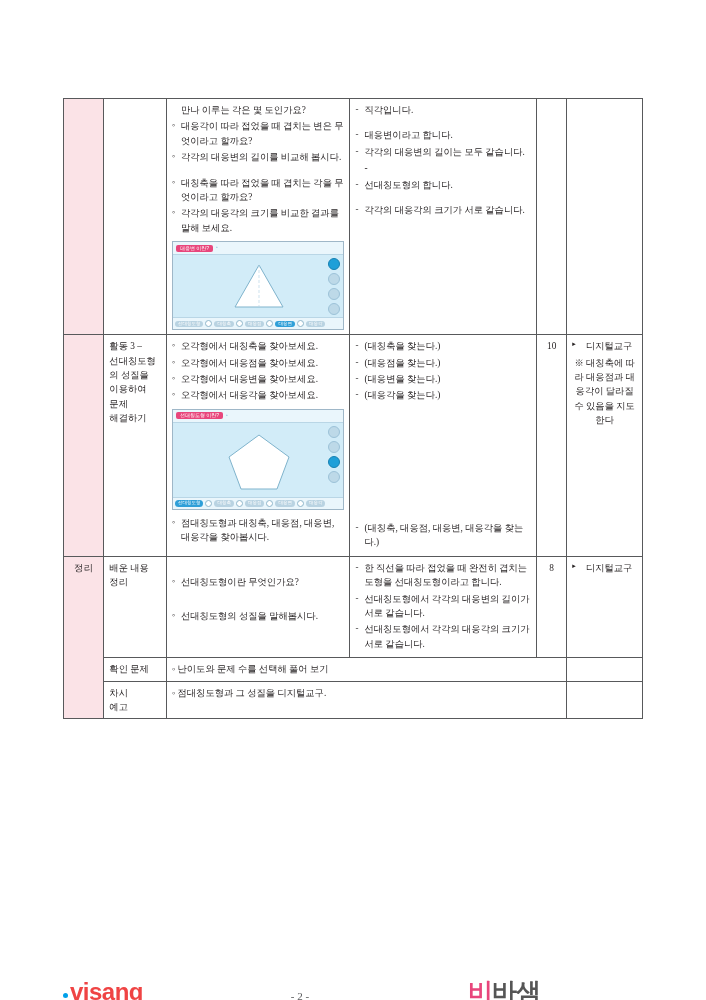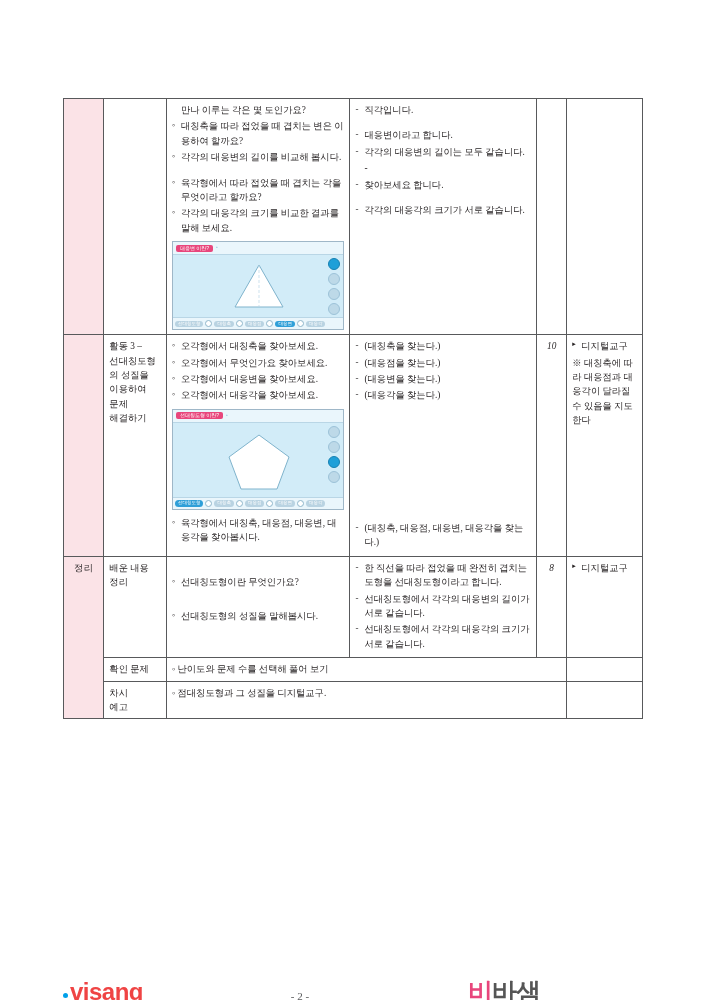--- a/index.html
+++ b/index.html
@@ -46,26 +46,26 @@
   .activity-cell{
     text-align:left;
     vertical-align:middle;
     font-size:9px;
     line-height:1.5;
   }
   .time-cell{
     text-align:center;
     vertical-align:middle;
     font-size:9.5px;
-    font-style:italic;
   }
   .note-cell{
     font-size:9px;
     line-height:1.6;
     padding-left:6px;
+    text-align:center;
   }
   ul.plain{
     list-style:none;
     margin:0;padding:0;
   }
   ul.plain li{
     position:relative;
     padding-left:9px;
     margin-bottom:2px;
   }
@@ -210,24 +210,24 @@
         <col class="col-note">
     </colgroup>
 
     <tbody>
         <tr>
       <td class="stage-cell"></td>
       <td class="activity-cell"></td>
       <td>
         <ul class="plain">
           <li class="none">만나 이루는 각은 몇 도인가요?</li>
-          <li class="circ">대칭축을 따라 접었을 때 겹치는 변은 이용하여 할까요?</li>
+          <li class="circ">대응각이 따라 접었을 때 겹치는 변은 무엇이라고 할까요?</li>
           <li class="circ">각각의 대응변의 길이를 비교해 봅시다.</li>
           <li class="blankline none"></li>
-          <li class="circ">육각형에서 따라 접었을 때 겹치는 각을 무엇이라고 할까요?</li>
+          <li class="circ">대칭축을 따라 접었을 때 겹치는 각을 무엇이라고 할까요?</li>
           <li class="circ">각각의 대응각의 크기를 비교한 결과를 말해 보세요.</li>
         </ul>
         <div class="applet">
           <div class="topbar">
             <span class="chip">대응변 이란?</span>
             <span class="toptext">◦</span>
           </div>
           <div class="stage">
             <svg width="172" height="62" viewBox="0 0 172 62">
               <polygon points="86,10 110,52 62,52" fill="#ffffff" stroke="#7fb3cc" stroke-width="1"></polygon>
@@ -253,21 +253,21 @@
           </div>
         </div>
       </td>
       <td>
         <ul class="plain">
           <li class="dash">직각입니다.</li>
           <li class="blankline none"></li>
           <li class="dash">대응변이라고 합니다.</li>
           <li class="dash">각각의 대응변의 길이는 모두 같습니다.</li>
           <li class="none">-</li>
-          <li class="dash">찾아보세요 합니다.</li>
+          <li class="dash">선대칭도형의 합니다.</li>
           <li class="blankline none"></li>
           <li class="dash">각각의 대응각의 크기가 서로 같습니다.</li>
         </ul>
       </td>
       <td class="time-cell"></td>
       <td class="note-cell"></td>
     </tr>
 
     <tr>
       <td class="stage-cell"></td>
@@ -275,21 +275,21 @@
         <span style="white-space:pre-line">활동 3 –
 선대칭도형
 의 성질을
 이용하여
 문제
 해결하기</span>
       </td>
       <td>
         <ul class="plain">
           <li class="circ">오각형에서 대칭축을 찾아보세요.</li>
-          <li class="circ">오각형에서 무엇인가요 찾아보세요.</li>
+          <li class="circ">오각형에서 대응점을 찾아보세요.</li>
           <li class="circ">오각형에서 대응변을 찾아보세요.</li>
           <li class="circ">오각형에서 대응각을 찾아보세요.</li>
         </ul>
         <div class="applet">
           <div class="topbar">
             <span class="chip">선대칭도형 이란?</span>
             <span class="toptext">◦</span>
           </div>
           <div class="stage" style="height:74px">
             <svg width="172" height="74" viewBox="0 0 172 74">
@@ -308,21 +308,21 @@
             <span class="bchip grey">대칭축</span>
             <span class="dot"></span>
             <span class="bchip grey">대응점</span>
             <span class="dot"></span>
             <span class="bchip grey">대응변</span>
             <span class="dot"></span>
             <span class="bchip grey">대응각</span>
           </div>
         </div>
         <ul class="plain" style="margin-top:6px">
-          <li class="circ">육각형에서 대칭축, 대응점, 대응변, 대응각을 찾아봅시다.</li>
+          <li class="circ">점대칭도형과 대칭축, 대응점, 대응변, 대응각을 찾아봅시다.</li>
         </ul>
       </td>
       <td>
         <ul class="plain">
           <li class="dash">(대칭축을 찾는다.)</li>
           <li class="dash">(대응점을 찾는다.)</li>
           <li class="dash">(대응변을 찾는다.)</li>
           <li class="dash">(대응각을 찾는다.)</li>
         </ul>
         <ul class="plain" style="margin-top:118px">

